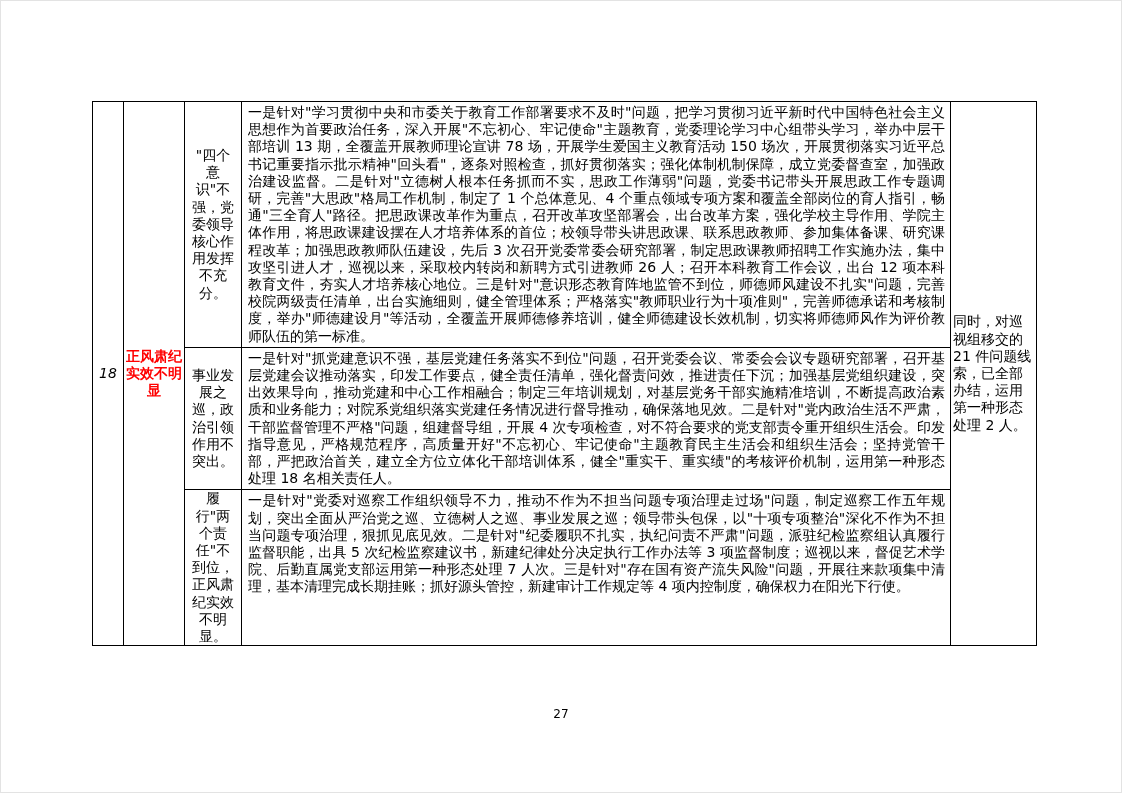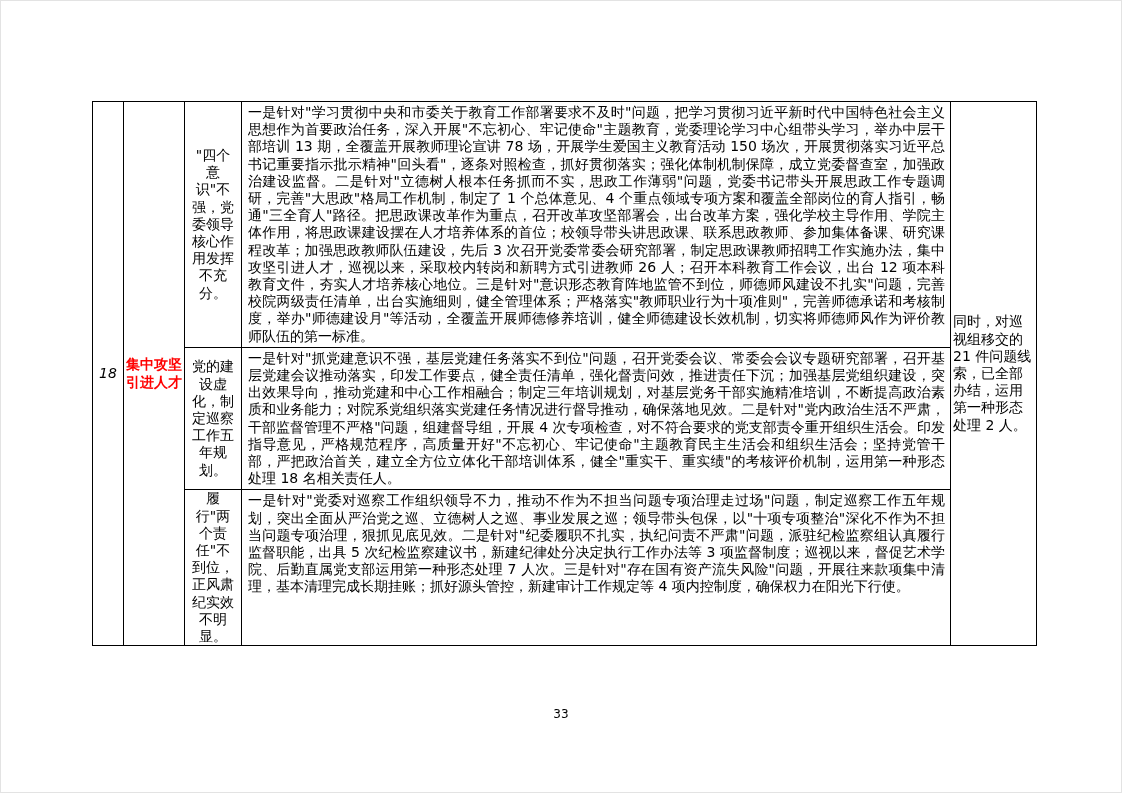--- a/index.html
+++ b/index.html
@@ -86,31 +86,31 @@
     <colgroup>
       <col style="width:31px">
       <col style="width:61px">
       <col style="width:57px">
       <col style="width:709px">
       <col style="width:86px">
     </colgroup>
     <tbody>
         <tr class="row-1">
       <td class="cell-num" rowspan="3">18</td>
-      <td class="cell-org" rowspan="3" style="color:#ff0000">集中攻坚引进人才</td>
+      <td class="cell-org" rowspan="3" style="color:#ff0000">正风肃纪实效不明显</td>
       <td class="cell-problem">"四个意识"不强，党委领导核心作用发挥不充分。</td>
       <td class="cell-measures">一是针对"学习贯彻中央和市委关于教育工作部署要求不及时"问题，把学习贯彻习近平新时代中国特色社会主义思想作为首要政治任务，深入开展"不忘初心、牢记使命"主题教育，党委理论学习中心组带头学习，举办中层干部培训 13 期，全覆盖开展教师理论宣讲 78 场，开展学生爱国主义教育活动 150 场次，开展贯彻落实习近平总书记重要指示批示精神"回头看"，逐条对照检查，抓好贯彻落实；强化体制机制保障，成立党委督查室，加强政治建设监督。二是针对"立德树人根本任务抓而不实，思政工作薄弱"问题，党委书记带头开展思政工作专题调研，完善"大思政"格局工作机制，制定了 1 个总体意见、4 个重点领域专项方案和覆盖全部岗位的育人指引，畅通"三全育人"路径。把思政课改革作为重点，召开改革攻坚部署会，出台改革方案，强化学校主导作用、学院主体作用，将思政课建设摆在人才培养体系的首位；校领导带头讲思政课、联系思政教师、参加集体备课、研究课程改革；加强思政教师队伍建设，先后 3 次召开党委常委会研究部署，制定思政课教师招聘工作实施办法，集中攻坚引进人才，巡视以来，采取校内转岗和新聘方式引进教师 26 人；召开本科教育工作会议，出台 12 项本科教育文件，夯实人才培养核心地位。三是针对"意识形态教育阵地监管不到位，师德师风建设不扎实"问题，完善校院两级责任清单，出台实施细则，健全管理体系；严格落实"教师职业行为十项准则"，完善师德承诺和考核制度，举办"师德建设月"等活动，全覆盖开展师德修养培训，健全师德建设长效机制，切实将师德师风作为评价教师队伍的第一标准。</td>
       <td class="cell-summary" rowspan="3">同时，对巡视组移交的 21 件问题线索，已全部办结，运用第一种形态处理 2 人。</td>
     </tr>
     <tr class="row-2">
-      <td class="cell-problem">党的建设虚化，制定巡察工作五年规划。</td>
+      <td class="cell-problem">事业发展之巡，政治引领作用不突出。</td>
       <td class="cell-measures">一是针对"抓党建意识不强，基层党建任务落实不到位"问题，召开党委会议、常委会会议专题研究部署，召开基层党建会议推动落实，印发工作要点，健全责任清单，强化督责问效，推进责任下沉；加强基层党组织建设，突出效果导向，推动党建和中心工作相融合；制定三年培训规划，对基层党务干部实施精准培训，不断提高政治素质和业务能力；对院系党组织落实党建任务情况进行督导推动，确保落地见效。二是针对"党内政治生活不严肃，干部监督管理不严格"问题，组建督导组，开展 4 次专项检查，对不符合要求的党支部责令重开组织生活会。印发指导意见，严格规范程序，高质量开好"不忘初心、牢记使命"主题教育民主生活会和组织生活会；坚持党管干部，严把政治首关，建立全方位立体化干部培训体系，健全"重实干、重实绩"的考核评价机制，运用第一种形态处理 18 名相关责任人。</td>
     </tr>
     <tr class="row-3">
       <td class="cell-problem">履行"两个责任"不到位，正风肃纪实效不明显。</td>
       <td class="cell-measures">一是针对"党委对巡察工作组织领导不力，推动不作为不担当问题专项治理走过场"问题，制定巡察工作五年规划，突出全面从严治党之巡、立德树人之巡、事业发展之巡；领导带头包保，以"十项专项整治"深化不作为不担当问题专项治理，狠抓见底见效。二是针对"纪委履职不扎实，执纪问责不严肃"问题，派驻纪检监察组认真履行监督职能，出具 5 次纪检监察建议书，新建纪律处分决定执行工作办法等 3 项监督制度；巡视以来，督促艺术学院、后勤直属党支部运用第一种形态处理 7 人次。三是针对"存在国有资产流失风险"问题，开展往来款项集中清理，基本清理完成长期挂账；抓好源头管控，新建审计工作规定等 4 项内控制度，确保权力在阳光下行使。</td>
     </tr>
   </tbody>
     </table>
 
-  <div class="page-number">33</div>
+  <div class="page-number">27</div>
 
 </div>
 
 </body></html>

